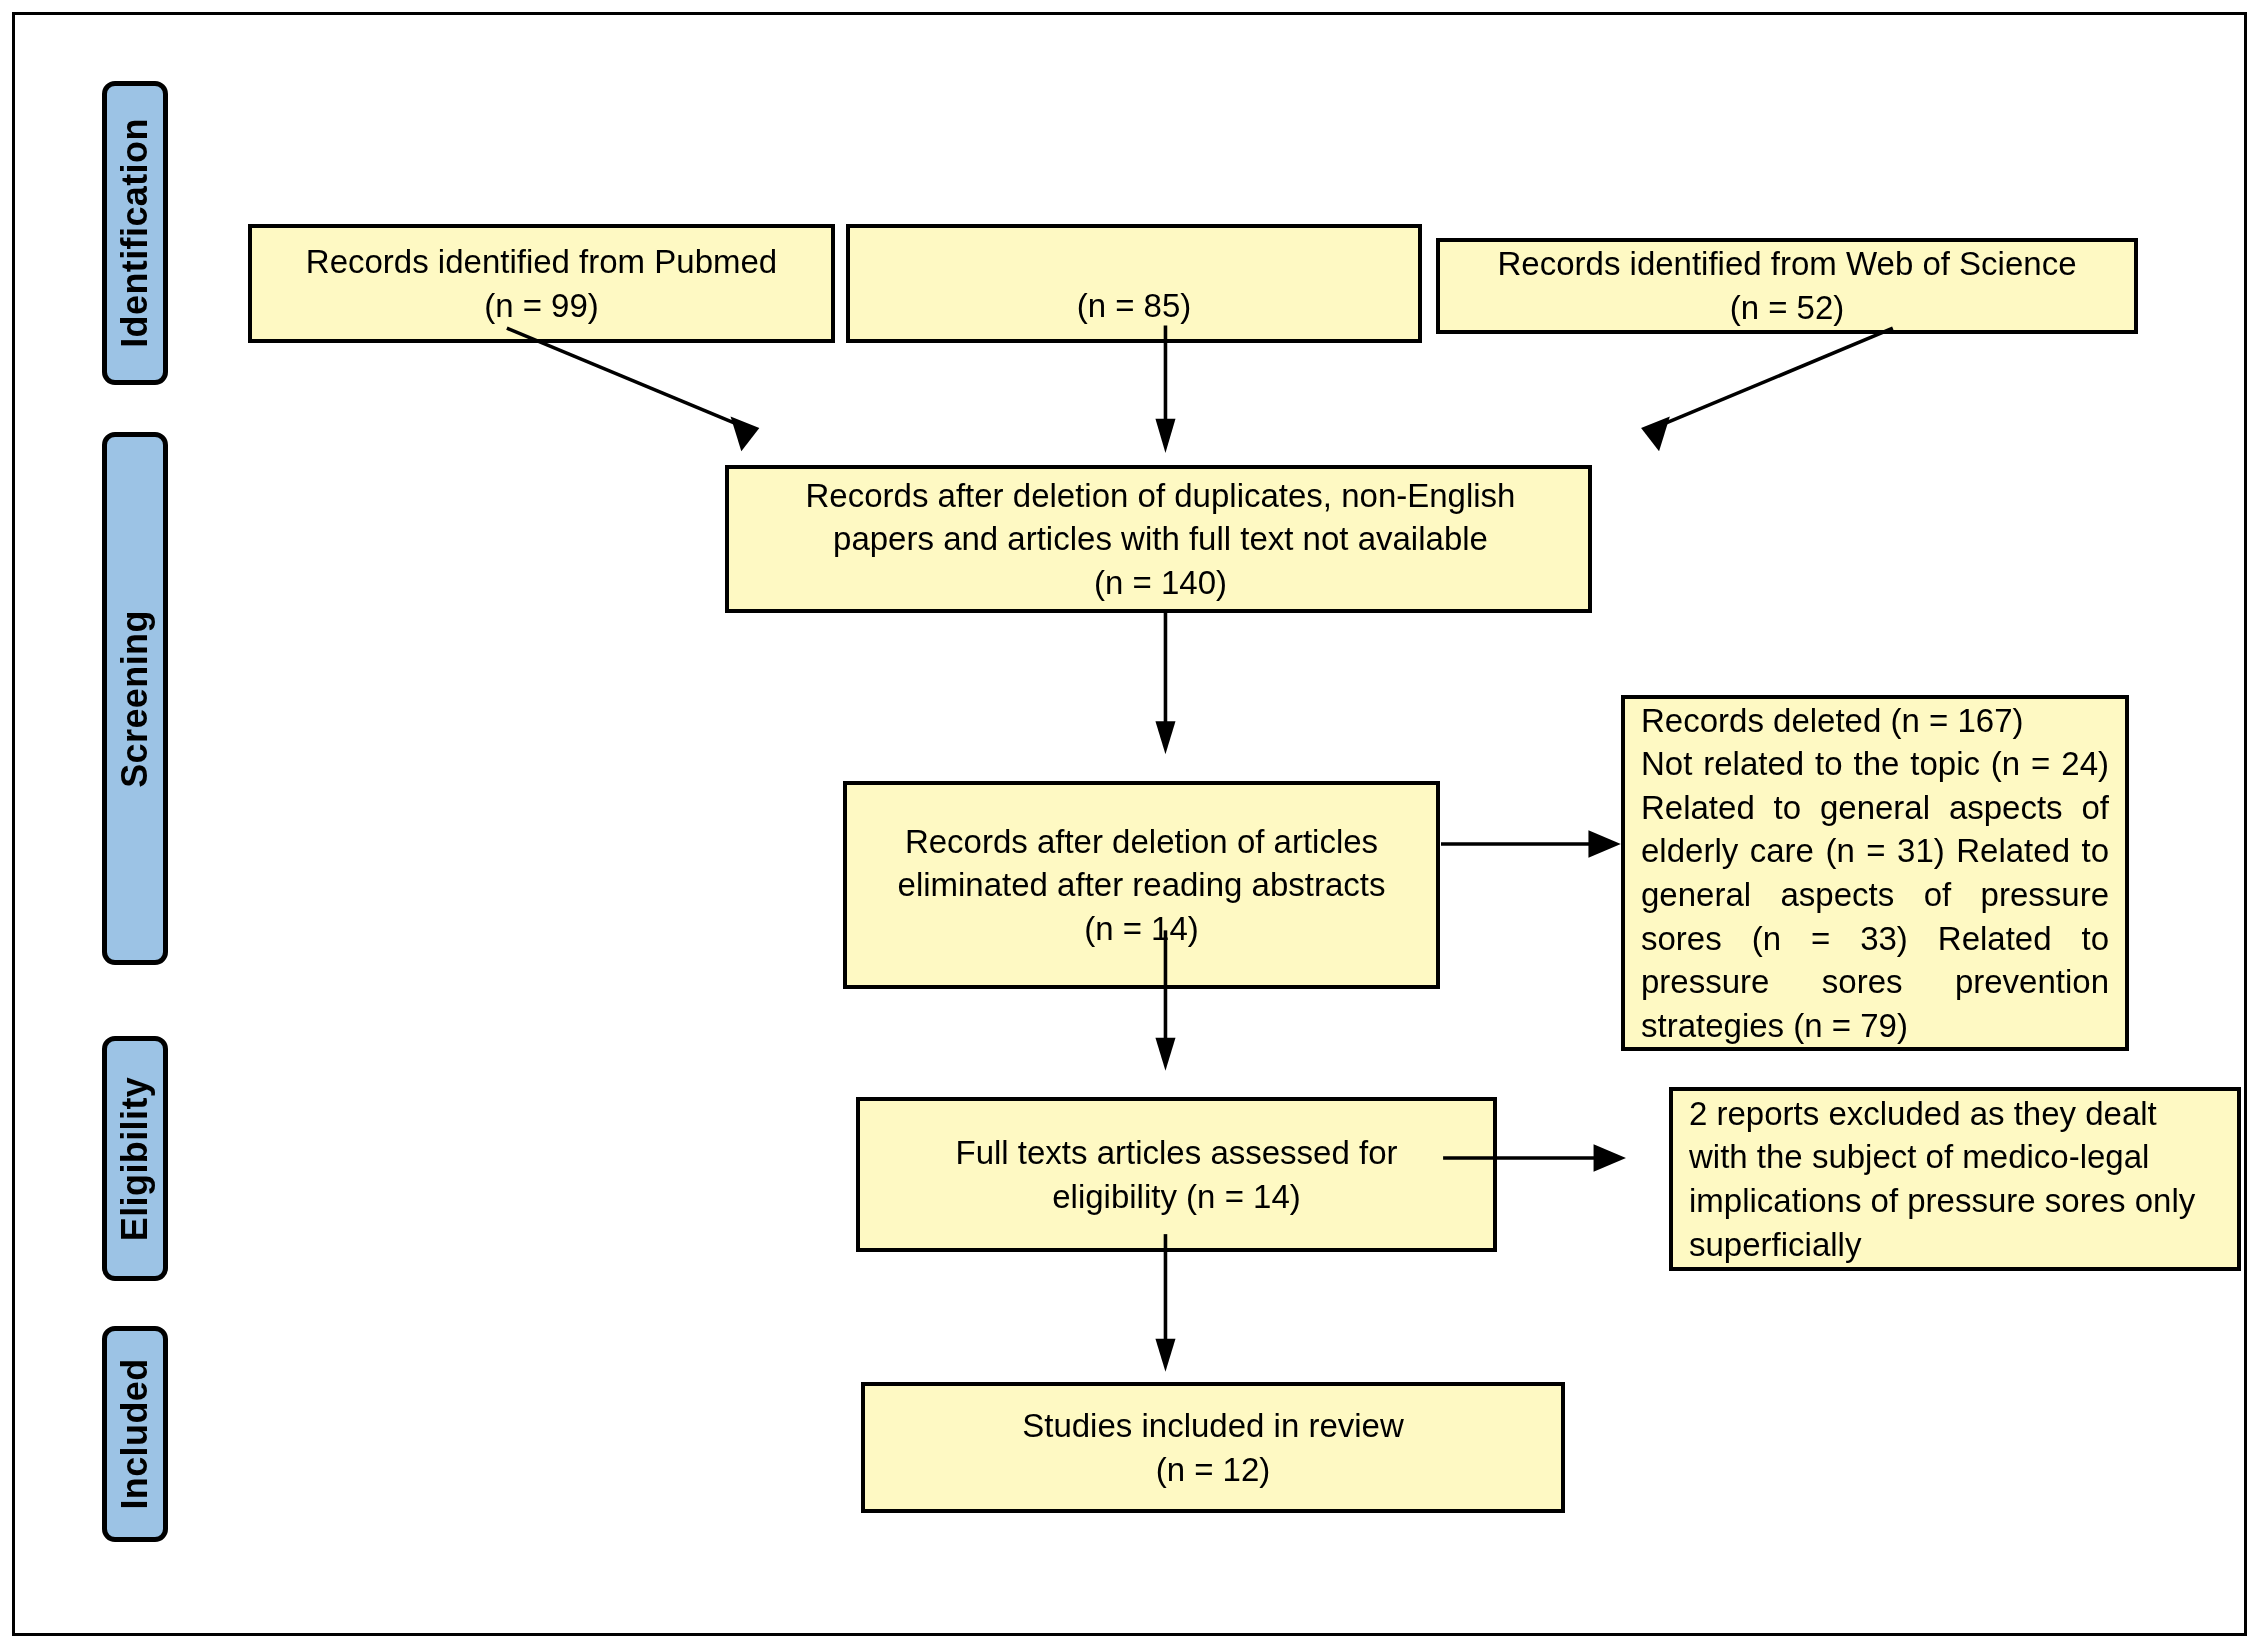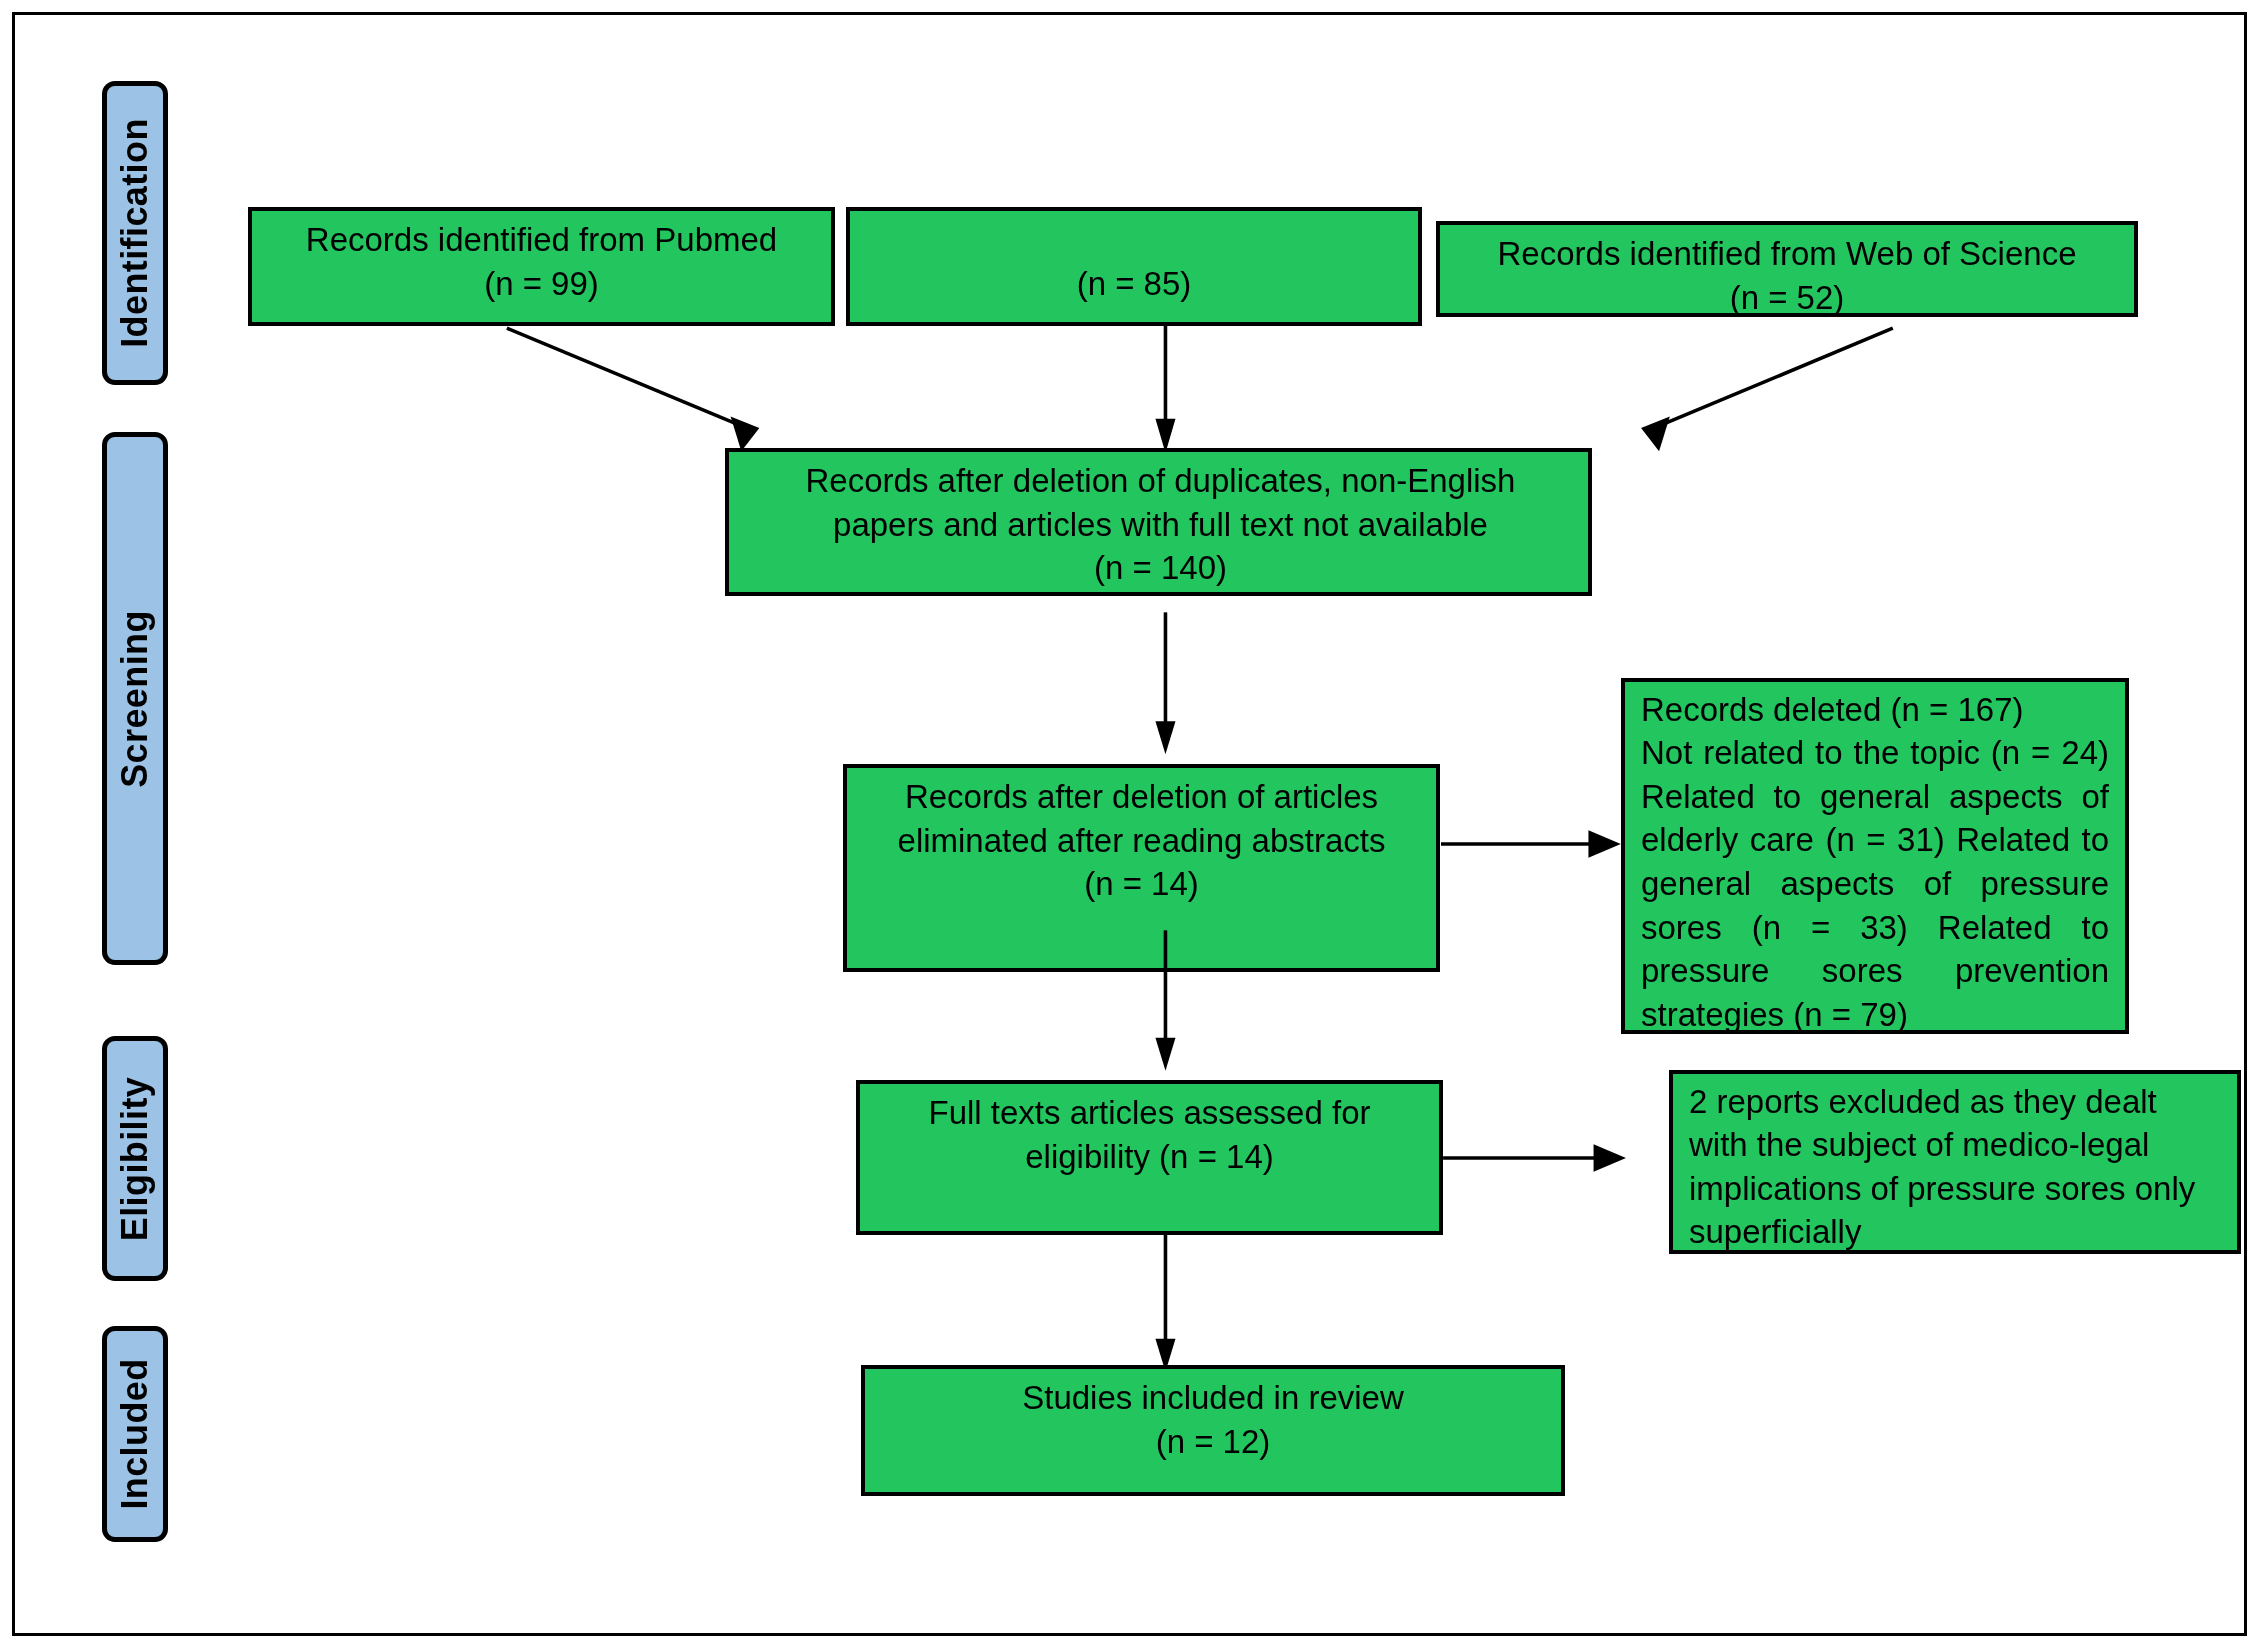--- a/index.html
+++ b/index.html
@@ -44,27 +44,28 @@
     font-weight: bold;
     font-size: 36px;
     letter-spacing: 0.4px;
     color: #000000;
     line-height: 1;
   }
 
   
   .flow-box {
     position: absolute;
-    background: #22c55e;
+    background: #fef9c3;
     border: 4.3px solid #000000;
     box-sizing: border-box;
     display: flex;
-    align-items: flex-start;
+    align-items: center;
     justify-content: center;
     padding: 7.2px 13px;
+    margin-top: 17px;
   }
   .flow-box .btext {
     font-size: 33px;
     line-height: 1.32;
     color: #000000;
     text-align: center;
     width: 100%;
   }
   .flow-box.align-justify .btext {
     text-align: justify;
@@ -171,21 +172,21 @@
     <span class="btext"><span class="firstline">Records deleted (n = 167)</span><span>Not related to the topic (n = 24)</span> <span>Related to general aspects of elderly care (n = 31)</span> <span>Related to general aspects of pressure sores (n = 33)</span> <span>Related to pressure sores prevention strategies (n = 79)</span></span>
   </div>
 
   <div class="conn" style="left:1154px; top:930px;">
     <svg width="43" height="144" viewBox="0 0 60 200">
       <line x1="16" y1="0" x2="16" y2="160" stroke="#000" stroke-width="5"></line>
       <polygon points="16,196 2,150 30,150" fill="#000"></polygon>
     </svg>
   </div>
 
-  <div class="flow-box" style="left:856px; top:1080px; width:587px; height:155px;">
+  <div class="flow-box" style="left:856px; top:1080px; width:641px; height:155px;">
     <span class="btext"><span>Full texts articles assessed for</span><br><span>eligibility (n = 14)</span></span>
   </div>
 
   <div class="conn" style="left:1443px; top:1140px;">
     <svg width="191" height="36" viewBox="0 0 265 50">
       <line x1="0" y1="25" x2="216" y2="25" stroke="#000" stroke-width="5"></line>
       <polygon points="254,25 209,6 209,44" fill="#000"></polygon>
     </svg>
   </div>
 

